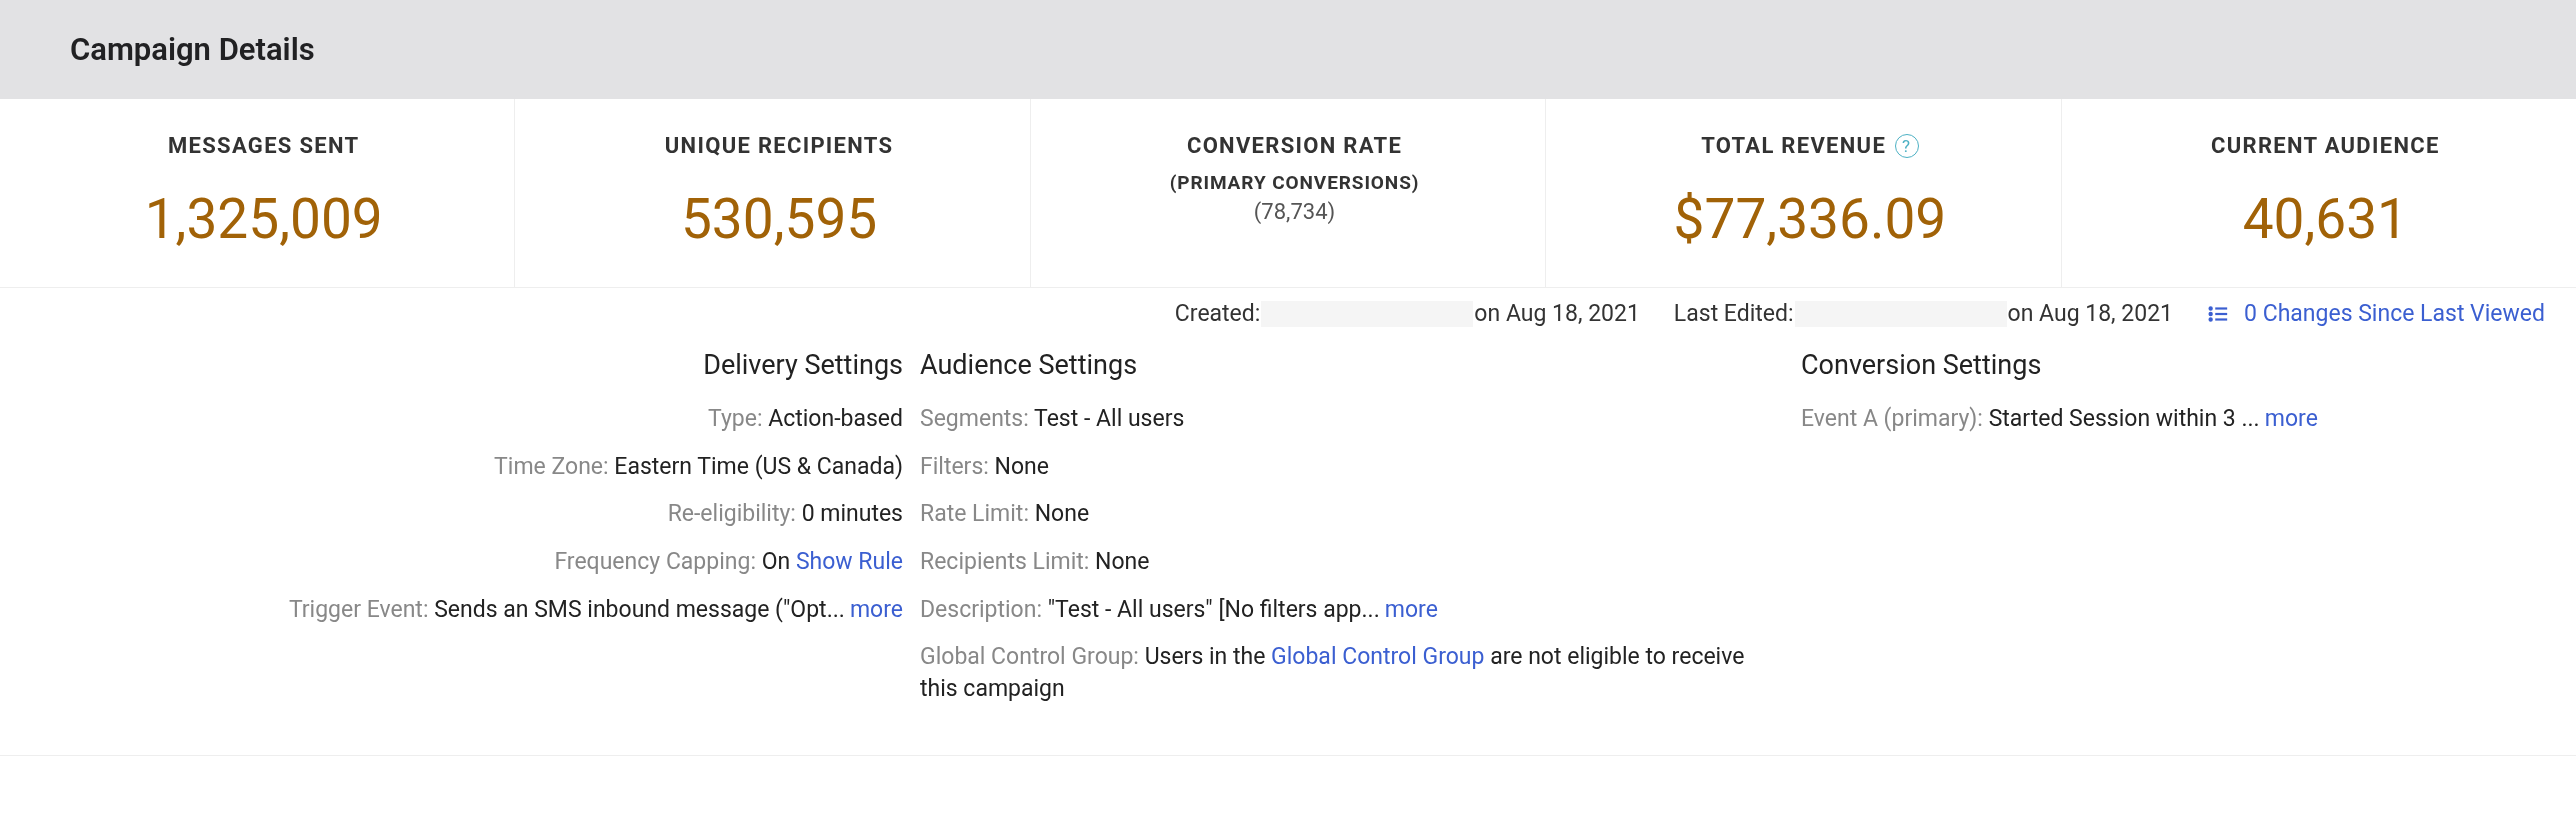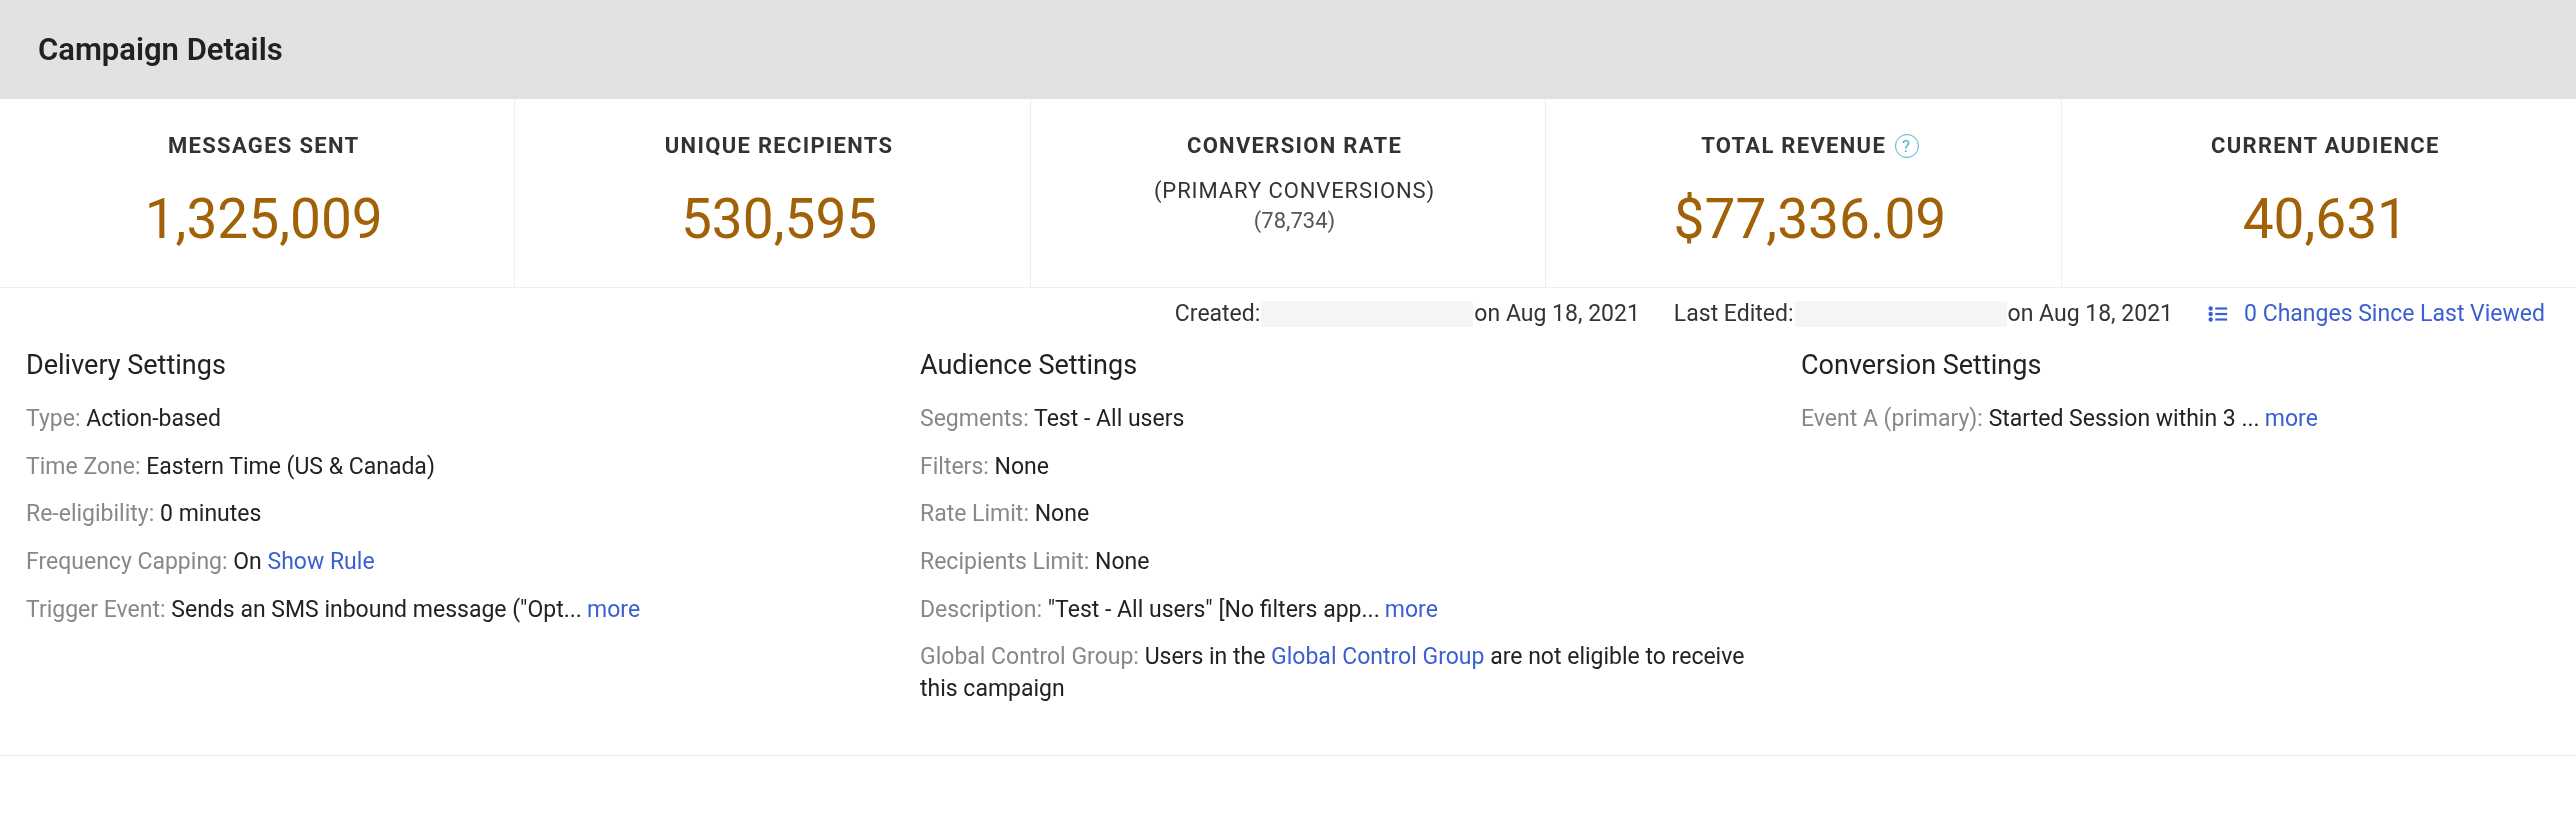--- a/index.html
+++ b/index.html
@@ -5,21 +5,21 @@
   * { box-sizing: border-box; margin: 0; padding: 0; }
   body {
     font-family: -apple-system, BlinkMacSystemFont, "Segoe UI", Roboto, Helvetica, Arial, sans-serif;
     font-size: 24px;
     color: #222;
     background: #fff;
     width: 2576px;
   }
   .header {
     background: #e2e2e4;
-    padding: 31px 26px 31px 38px;
+    padding: 31px 26px 31px 70px;
   }
   .header-title {
     font-size: 31px;
     font-weight: 600;
     color: #212123;
   }
   .stats-row {
     display: flex;
     border-bottom: 0.9px solid #eee;
   }
@@ -37,25 +37,25 @@
     font-size: 22px;
     font-weight: 700;
     letter-spacing: 1.3px;
     color: #333;
     display: flex;
     align-items: center;
     justify-content: center;
     gap: 8.6px;
   }
   .stat-sublabel {
-    font-size: 22px;
-    font-weight: 400;
+    font-size: 19px;
+    font-weight: 700;
     letter-spacing: 0.9px;
     color: #333;
-    margin-top: 20px;
+    margin-top: 13px;
   }
   .stat-value {
     font-size: 55px;
     font-weight: 400;
     color: #a16207;
     margin-top: 29px;
   }
   .stat-subvalue {
     font-size: 22px;
     color: #555;
@@ -95,21 +95,21 @@
     align-items: center;
     gap: 15px;
   }
   .changes-link svg { stroke: #3b5fd1; }
   .settings-row {
     display: flex;
     padding: 10.3px 26px 34px 26px;
     gap: 17px;
   }
   .settings-col { }
-  .settings-col.col1 { width: 877px; }
+  .settings-col.col1 { width: 877px; text-align: right; }
   .settings-col.col2 { width: 864px; }
   .settings-col.col3 { flex: 1; }
   .settings-heading {
     font-size: 27px;
     font-weight: 400;
     color: #222;
     margin-bottom: 22px;
   }
   .kv-line {
     font-size: 23px;

